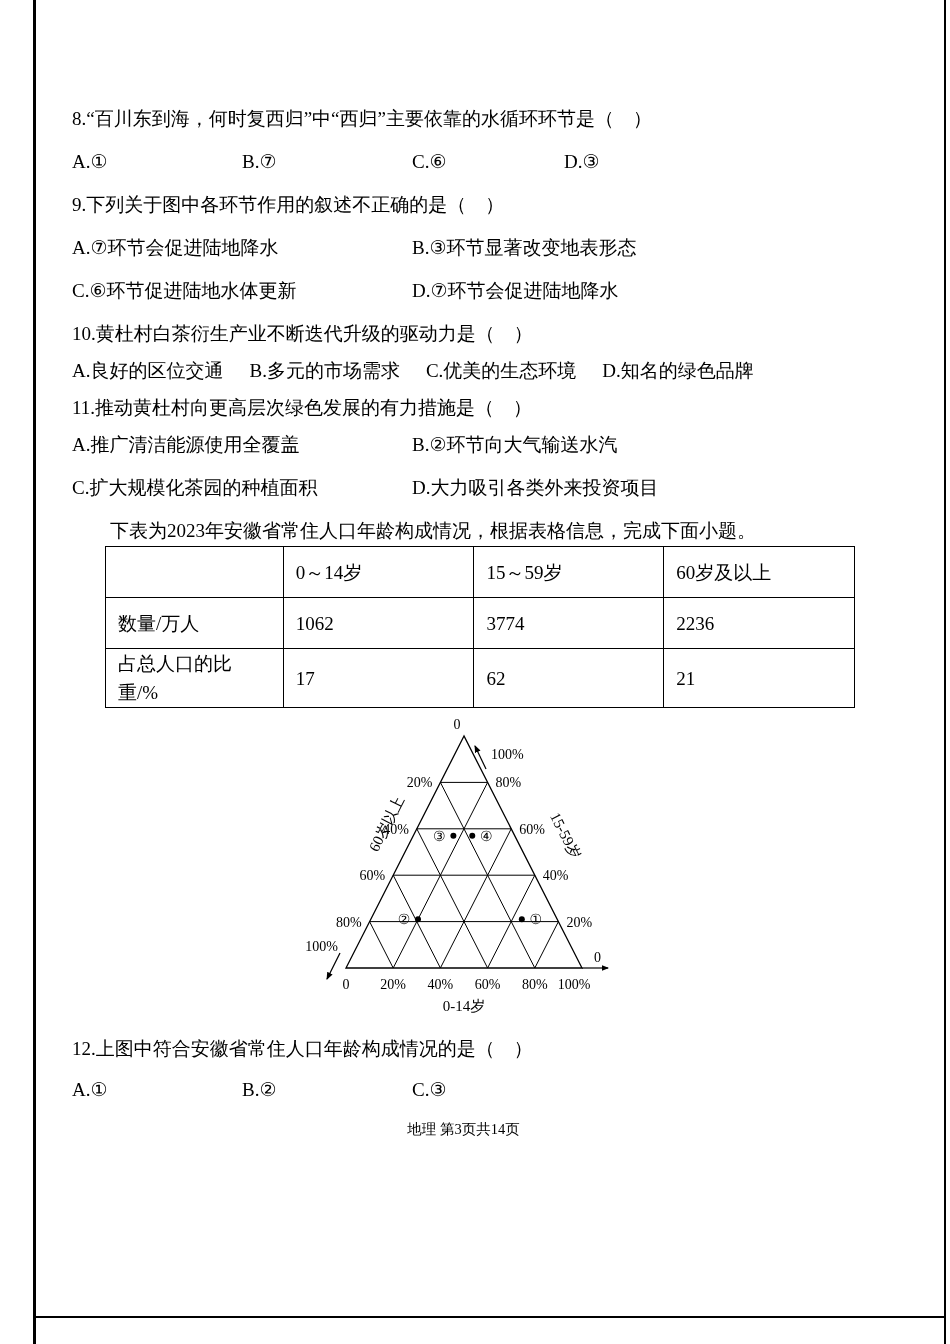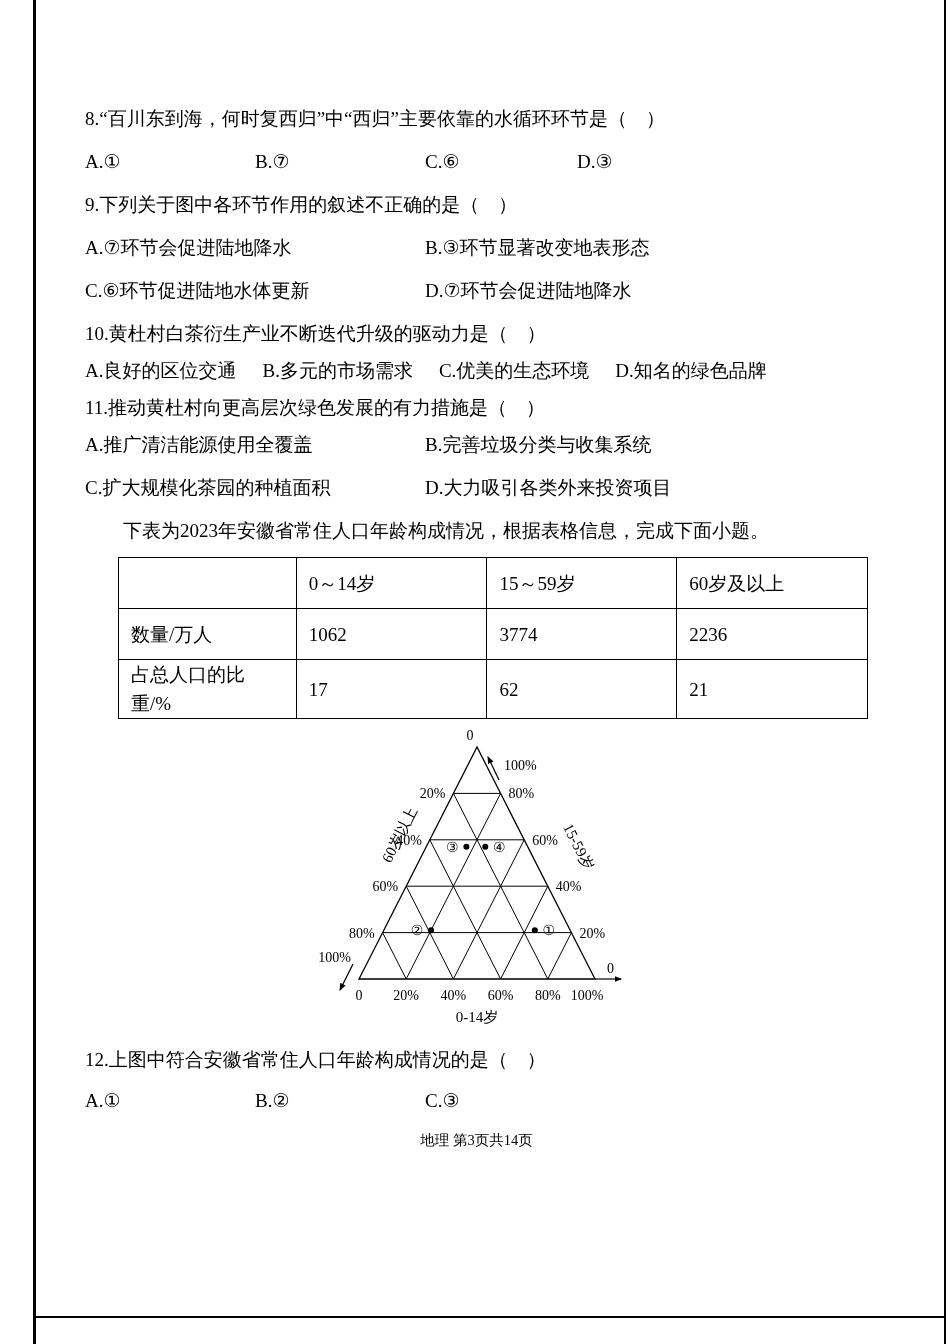--- a/index.html
+++ b/index.html
@@ -2,33 +2,33 @@
 <html><head>
 <meta charset="utf-8">
 <style>
   html,body{margin:0;padding:0;}
   body{width:950px;height:1344px;background:#ffffff;color:#000;position:relative;overflow:hidden;
        font-family:"Liberation Serif","DejaVu Serif",serif;}
   .edge{position:absolute;background:#000;}
   #edge-left{left:33px;top:0;width:3px;height:1344px;}
   #edge-right{left:944px;top:0;width:2px;height:1344px;}
   #edge-bottom{left:33px;top:1316px;width:913px;height:2px;}
-  .content{position:absolute;left:85px;top:104px;width:783px;font-size:19px;line-height:29px;}
+  .content{position:absolute;left:72px;top:104px;width:783px;font-size:19px;line-height:29px;}
   .line{margin-bottom:14px;white-space:nowrap;}
   .tight{margin-bottom:8px;}
   .opt4{display:flex;margin-bottom:14px;}
   .opt4 .o{flex:0 0 170px;}
   .opt4 .o3{flex:0 0 152px;}
   .opt4 .o4{flex:1 1 auto;}
   .opt2{display:flex;margin-bottom:14px;}
   .opt2 .o1{flex:0 0 340px;}
   .optrow{display:flex;margin-bottom:8px;}
   .optrow .o{margin-right:26px;white-space:nowrap;}
   .passage{text-align:justify;text-indent:2em;margin:0 0 10px 0;}
-  .intro{text-indent:2em;margin-bottom:12px;white-space:nowrap;}
+  .intro{text-indent:2em;margin-bottom:1px;white-space:nowrap;}
   .qtable{border-collapse:collapse;margin:0 0 6px 33px;table-layout:fixed;}
   .qtable td{border:1.3px solid #000;height:50px;padding:0 12px;font-size:19px;vertical-align:middle;overflow:hidden;}
   .qtable .c1{width:167px;}
   .qtable .c2{width:182px;}
   .qtable .c3{width:181px;}
   .qtable .c4{width:182px;}
   .diagram{width:600px;margin:0 auto;}
   svg text{font-family:"Liberation Serif","DejaVu Serif",serif;fill:#000;}
   .footer{text-align:center;font-size:14.5px;line-height:22px;margin-top:4px;}
 </style>
@@ -64,21 +64,21 @@
   <div class="optrow">
     <span class="o">A.良好的区位交通</span>
     <span class="o">B.多元的市场需求</span>
     <span class="o">C.优美的生态环境</span>
     <span class="o">D.知名的绿色品牌</span>
   </div>
 
   <div class="line tight">11.推动黄杜村向更高层次绿色发展的有力措施是（　）</div>
   <div class="opt2 tight">
     <span class="o1">A.推广清洁能源使用全覆盖</span>
-    <span class="o2">B.完善垃圾分类与收集系统</span>
+    <span class="o2">B.②环节向大气输送水汽</span>
   </div>
   <div class="opt2 tight">
     <span class="o1">C.扩大规模化茶园的种植面积</span>
     <span class="o2">D.大力吸引各类外来投资项目</span>
   </div>
 
   <div class="intro">下表为2023年安徽省常住人口年龄构成情况，根据表格信息，完成下面小题。</div>
 
   <table class="qtable">
     <tbody>

